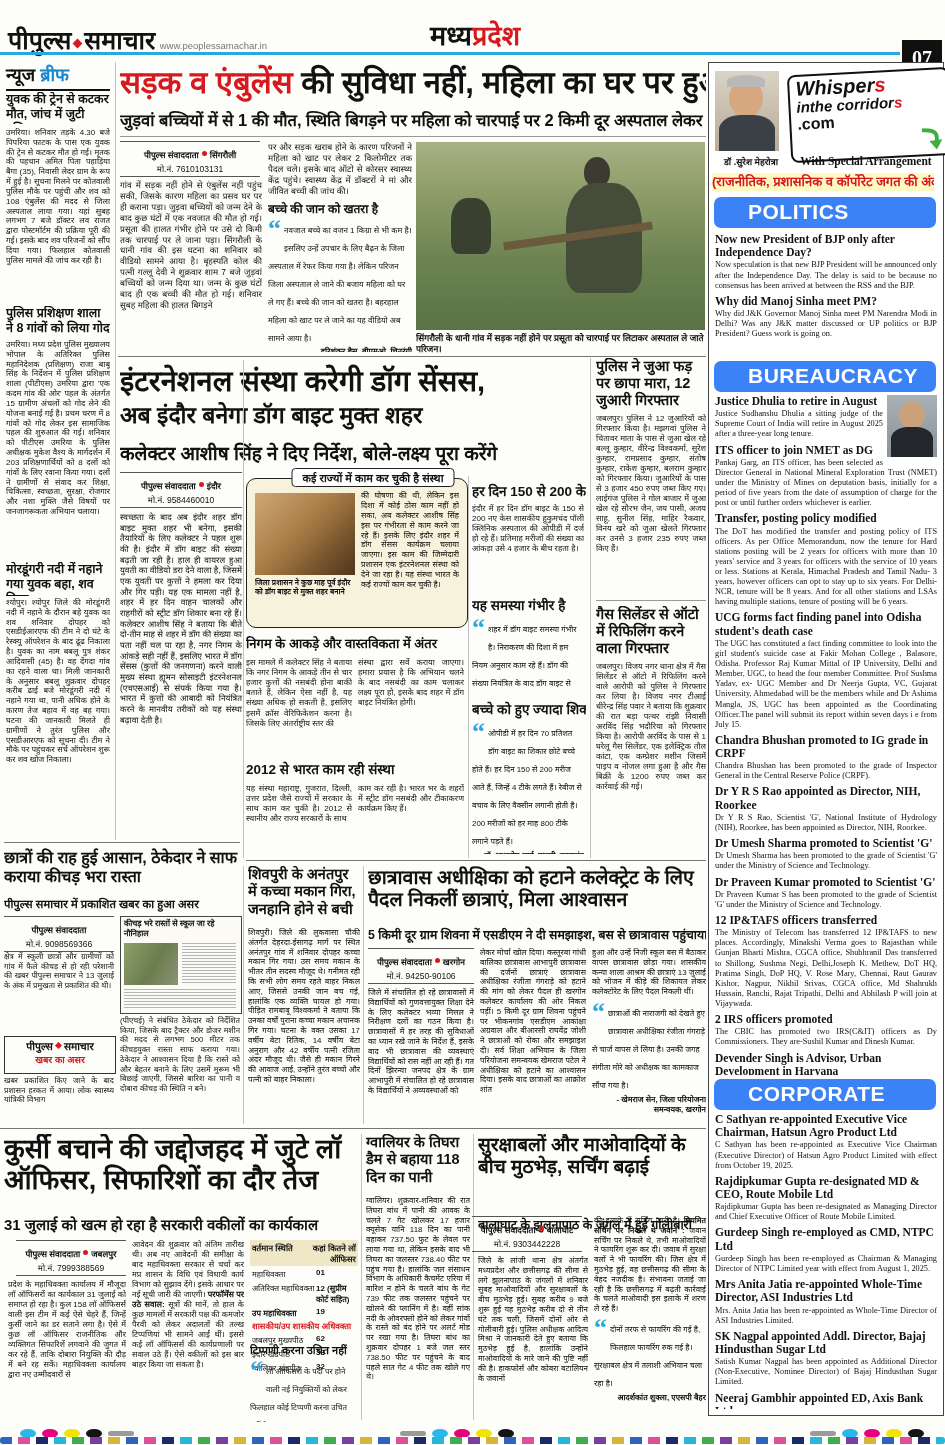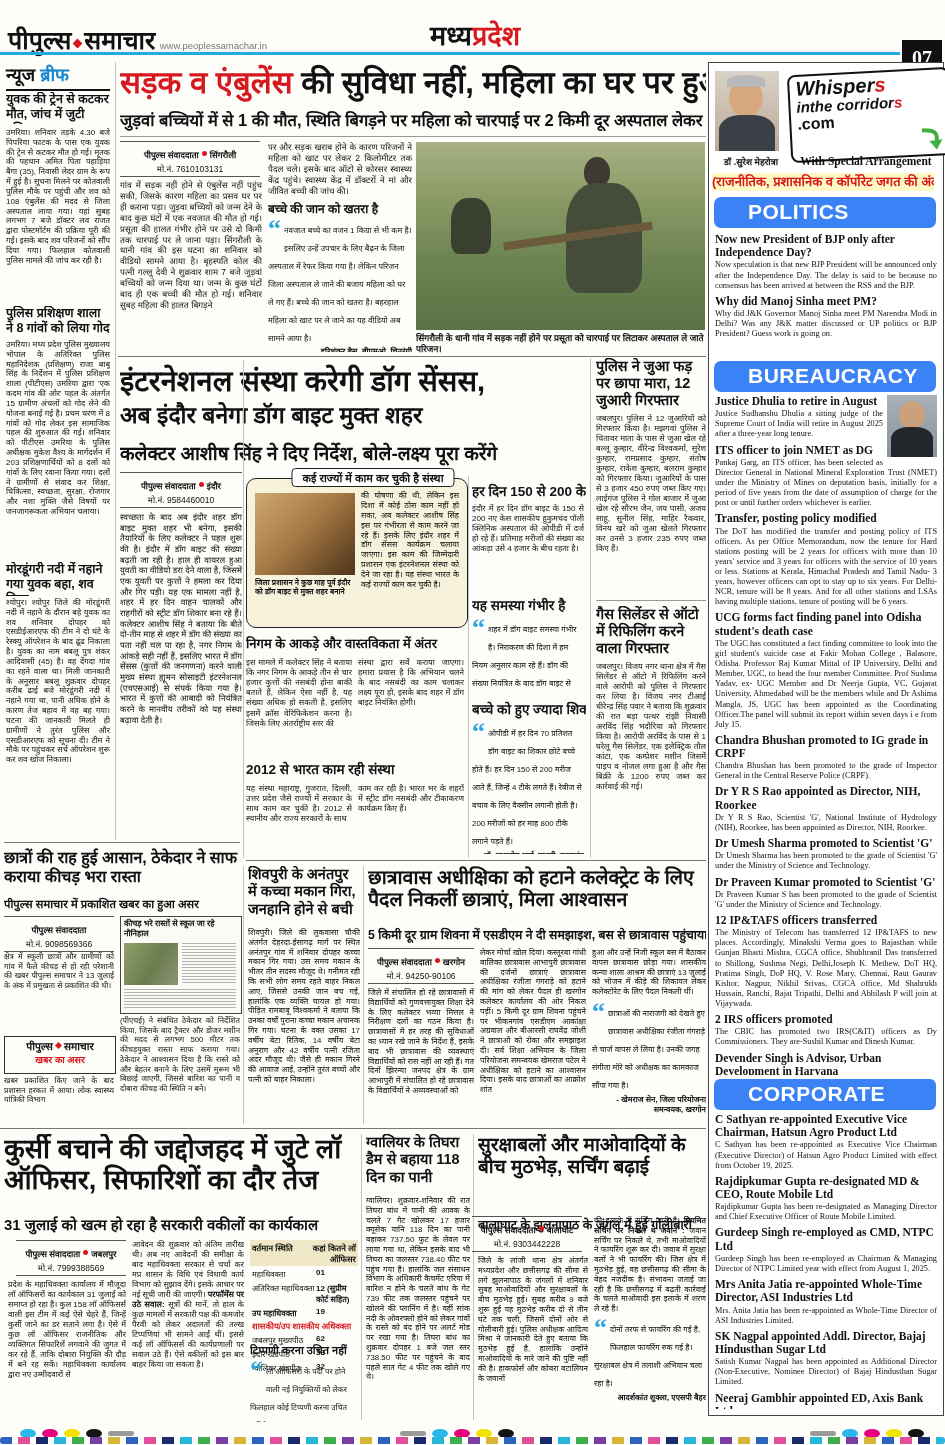--- a/index.html
+++ b/index.html
@@ -326,21 +326,21 @@
         </div>
       <div class="sbitem">
           <div class="sbhead">2 IRS officers promoted</div>
           <div class="sbbody">The CBIC has promoted two IRS(C&amp;IT) officers as Dy Commissioners. They are-Sushil Kumar and Dinesh Kumar.</div>
         </div>
       <div class="sbitem">
           <div class="sbhead">Devender Singh is Advisor, Urban Development in Haryana</div>
         </div>
     </div>
 
-    <div class="bar" style="position:absolute;left:5px;top:1016px;width:188px;border-radius:6px;">CORPORATE</div>
+    <div class="bar" style="position:absolute;left:5px;top:1016px;width:188px;">CORPORATE</div>
     <div class="clip" style="position:absolute;left:6px;top:1050px;width:222px;height:296px;">
       <div class="sbitem">
           <div class="sbhead">C Sathyan re-appointed Executive Vice Chairman, Hatsun Agro Product Ltd</div>
           <div class="sbbody">C Sathyan has been re-appointed as Executive Vice Chairman (Executive Director) of Hatsun Agro Product Limited with effect from October 19, 2025.</div>
         </div>
       <div class="sbitem">
           <div class="sbhead">Rajdipkumar Gupta re-designated MD &amp; CEO, Route Mobile Ltd</div>
           <div class="sbbody">Rajdipkumar Gupta has been re-designated as Managing Director and Chief Executive Officer of Route Mobile Limited.</div>
         </div>
       <div class="sbitem">

